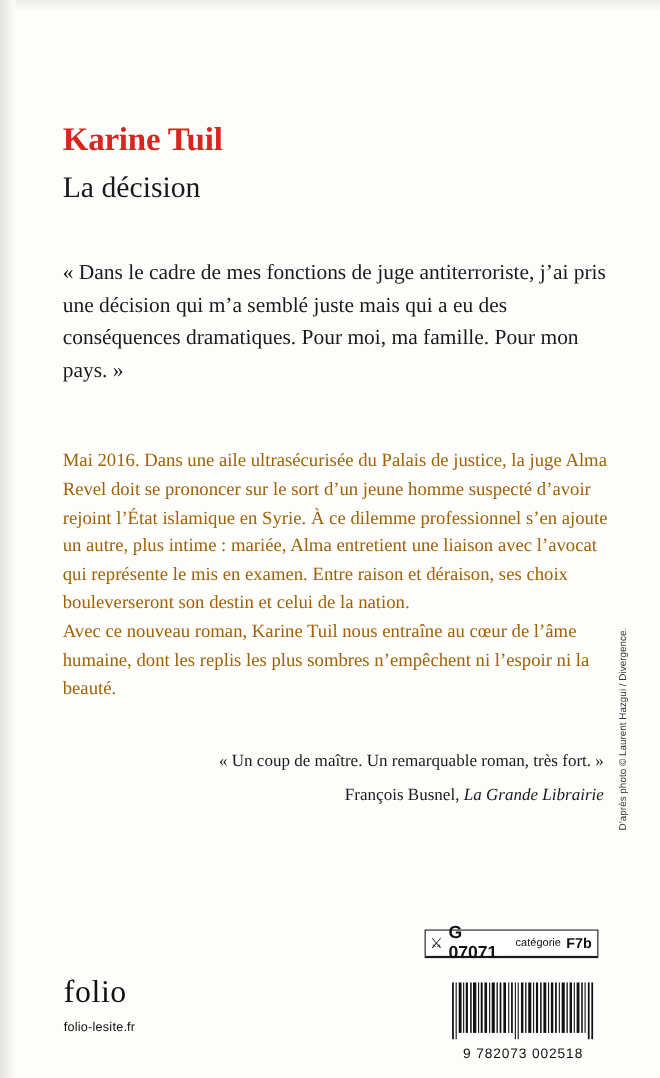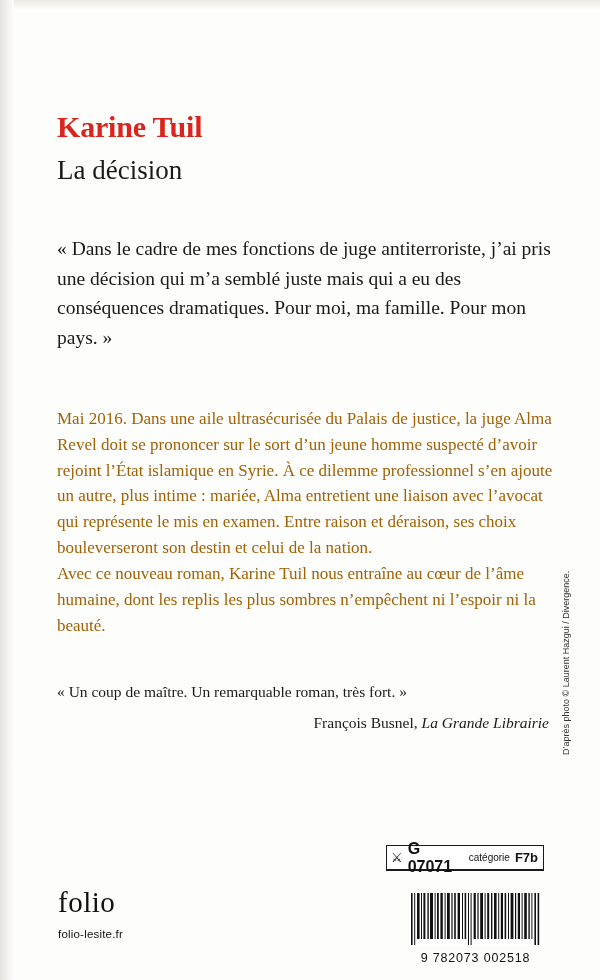--- a/index.html
+++ b/index.html
@@ -97,21 +97,21 @@
   .praise {
     position: absolute;
     left: 57px;
     width: 492px;
     font-size: 15.5px;
     line-height: 1.5;
     color: #1a1a1a;
   }
   .praise-1 { top: 680px; }
   .praise-2 { top: 762px; }
-  .praise-quote { display: block; text-align: left; }
+  .praise-quote { display: block; text-align: right; }
   .praise-source {
     display: block;
     text-align: right;
     margin-top: 8px;
   }
   .praise-source .italic { font-style: italic; }
 
   
   .folio-logo {
     position: absolute;

